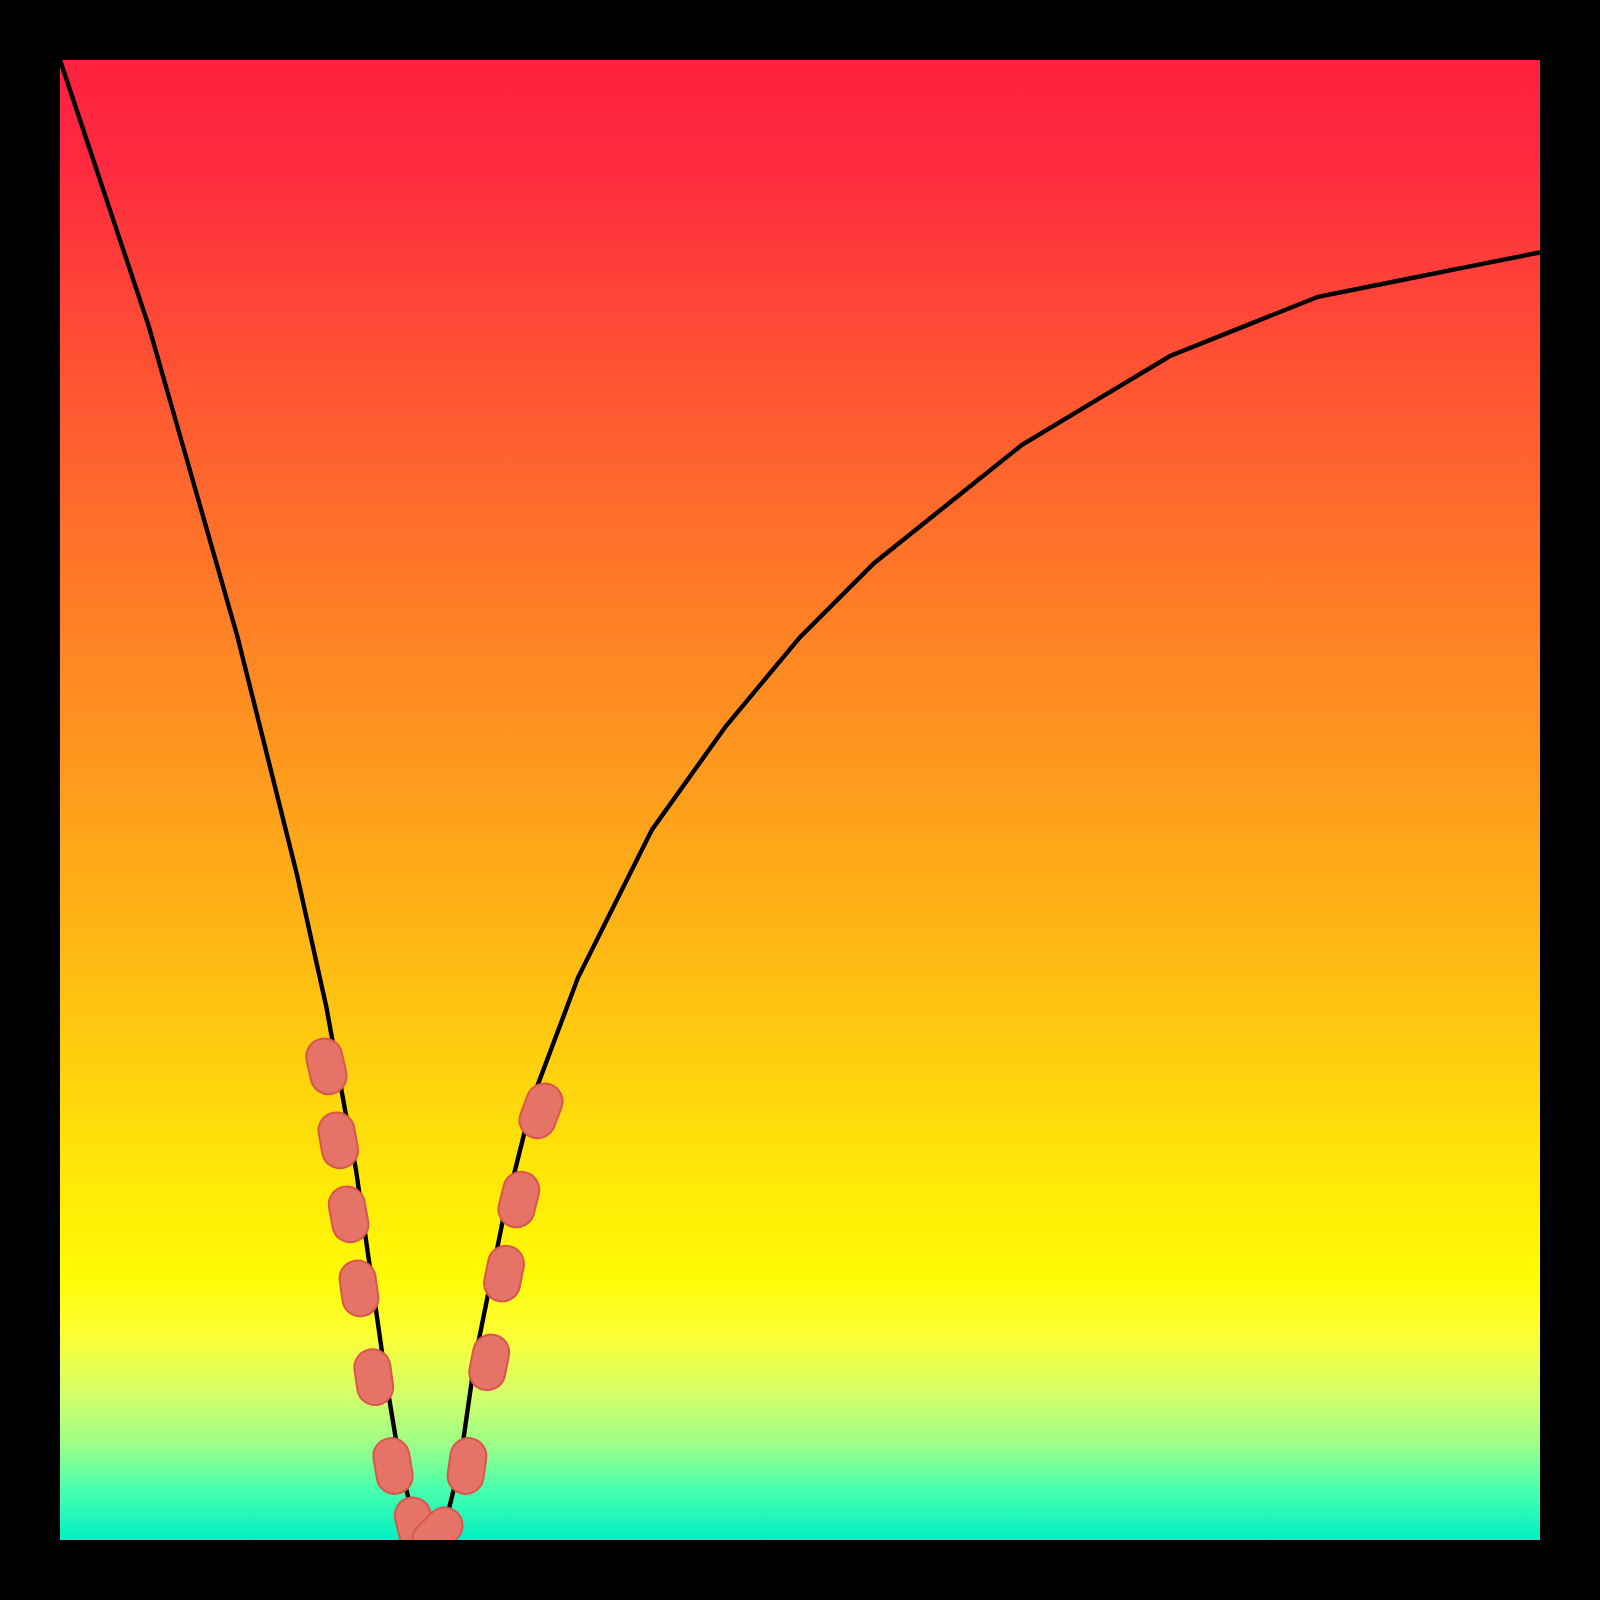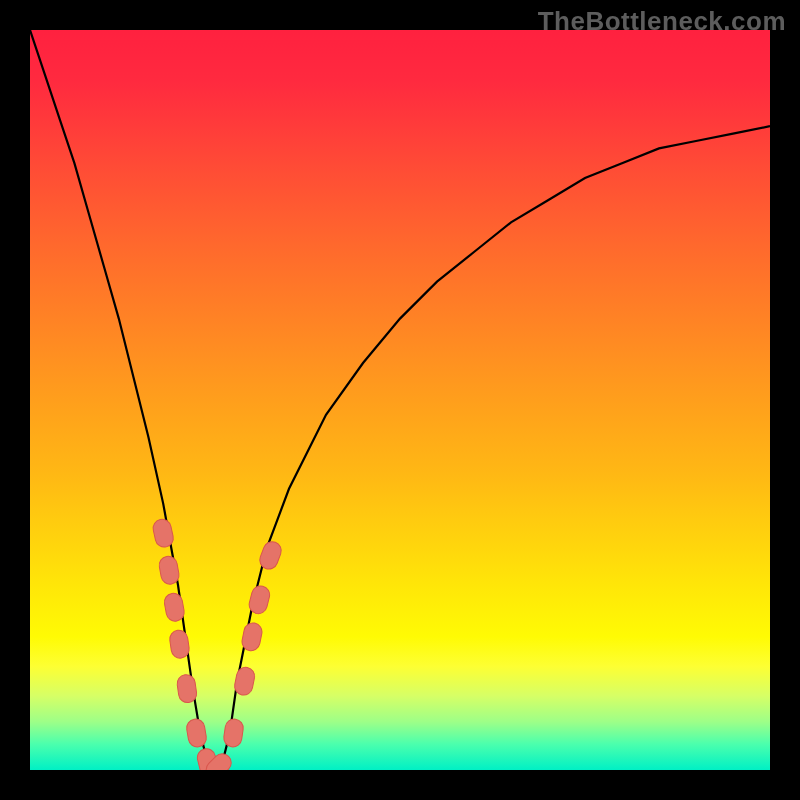--- a/index.html
+++ b/index.html
@@ -50,21 +50,20 @@
     font-weight: 600;
     letter-spacing: 0.5px;
     user-select: none;
   }
 </style>
 </head>
 <body>
 
 <div class="frame">
 
-  <div class="watermark">TheBottleneck.com</div>
 
   <div class="plot">
     <svg class="gradient" viewBox="0 0 740 740" preserveAspectRatio="none">
       <defs>
         <linearGradient id="bg-grad" x1="0" y1="0" x2="0" y2="1">
             <stop offset="0%" stop-color="#ff213f"></stop>
             <stop offset="7.000000000000001%" stop-color="#ff2a3f"></stop>
             <stop offset="18%" stop-color="#ff4a36"></stop>
             <stop offset="30%" stop-color="#ff6b2c"></stop>
             <stop offset="45%" stop-color="#ff9220"></stop>

